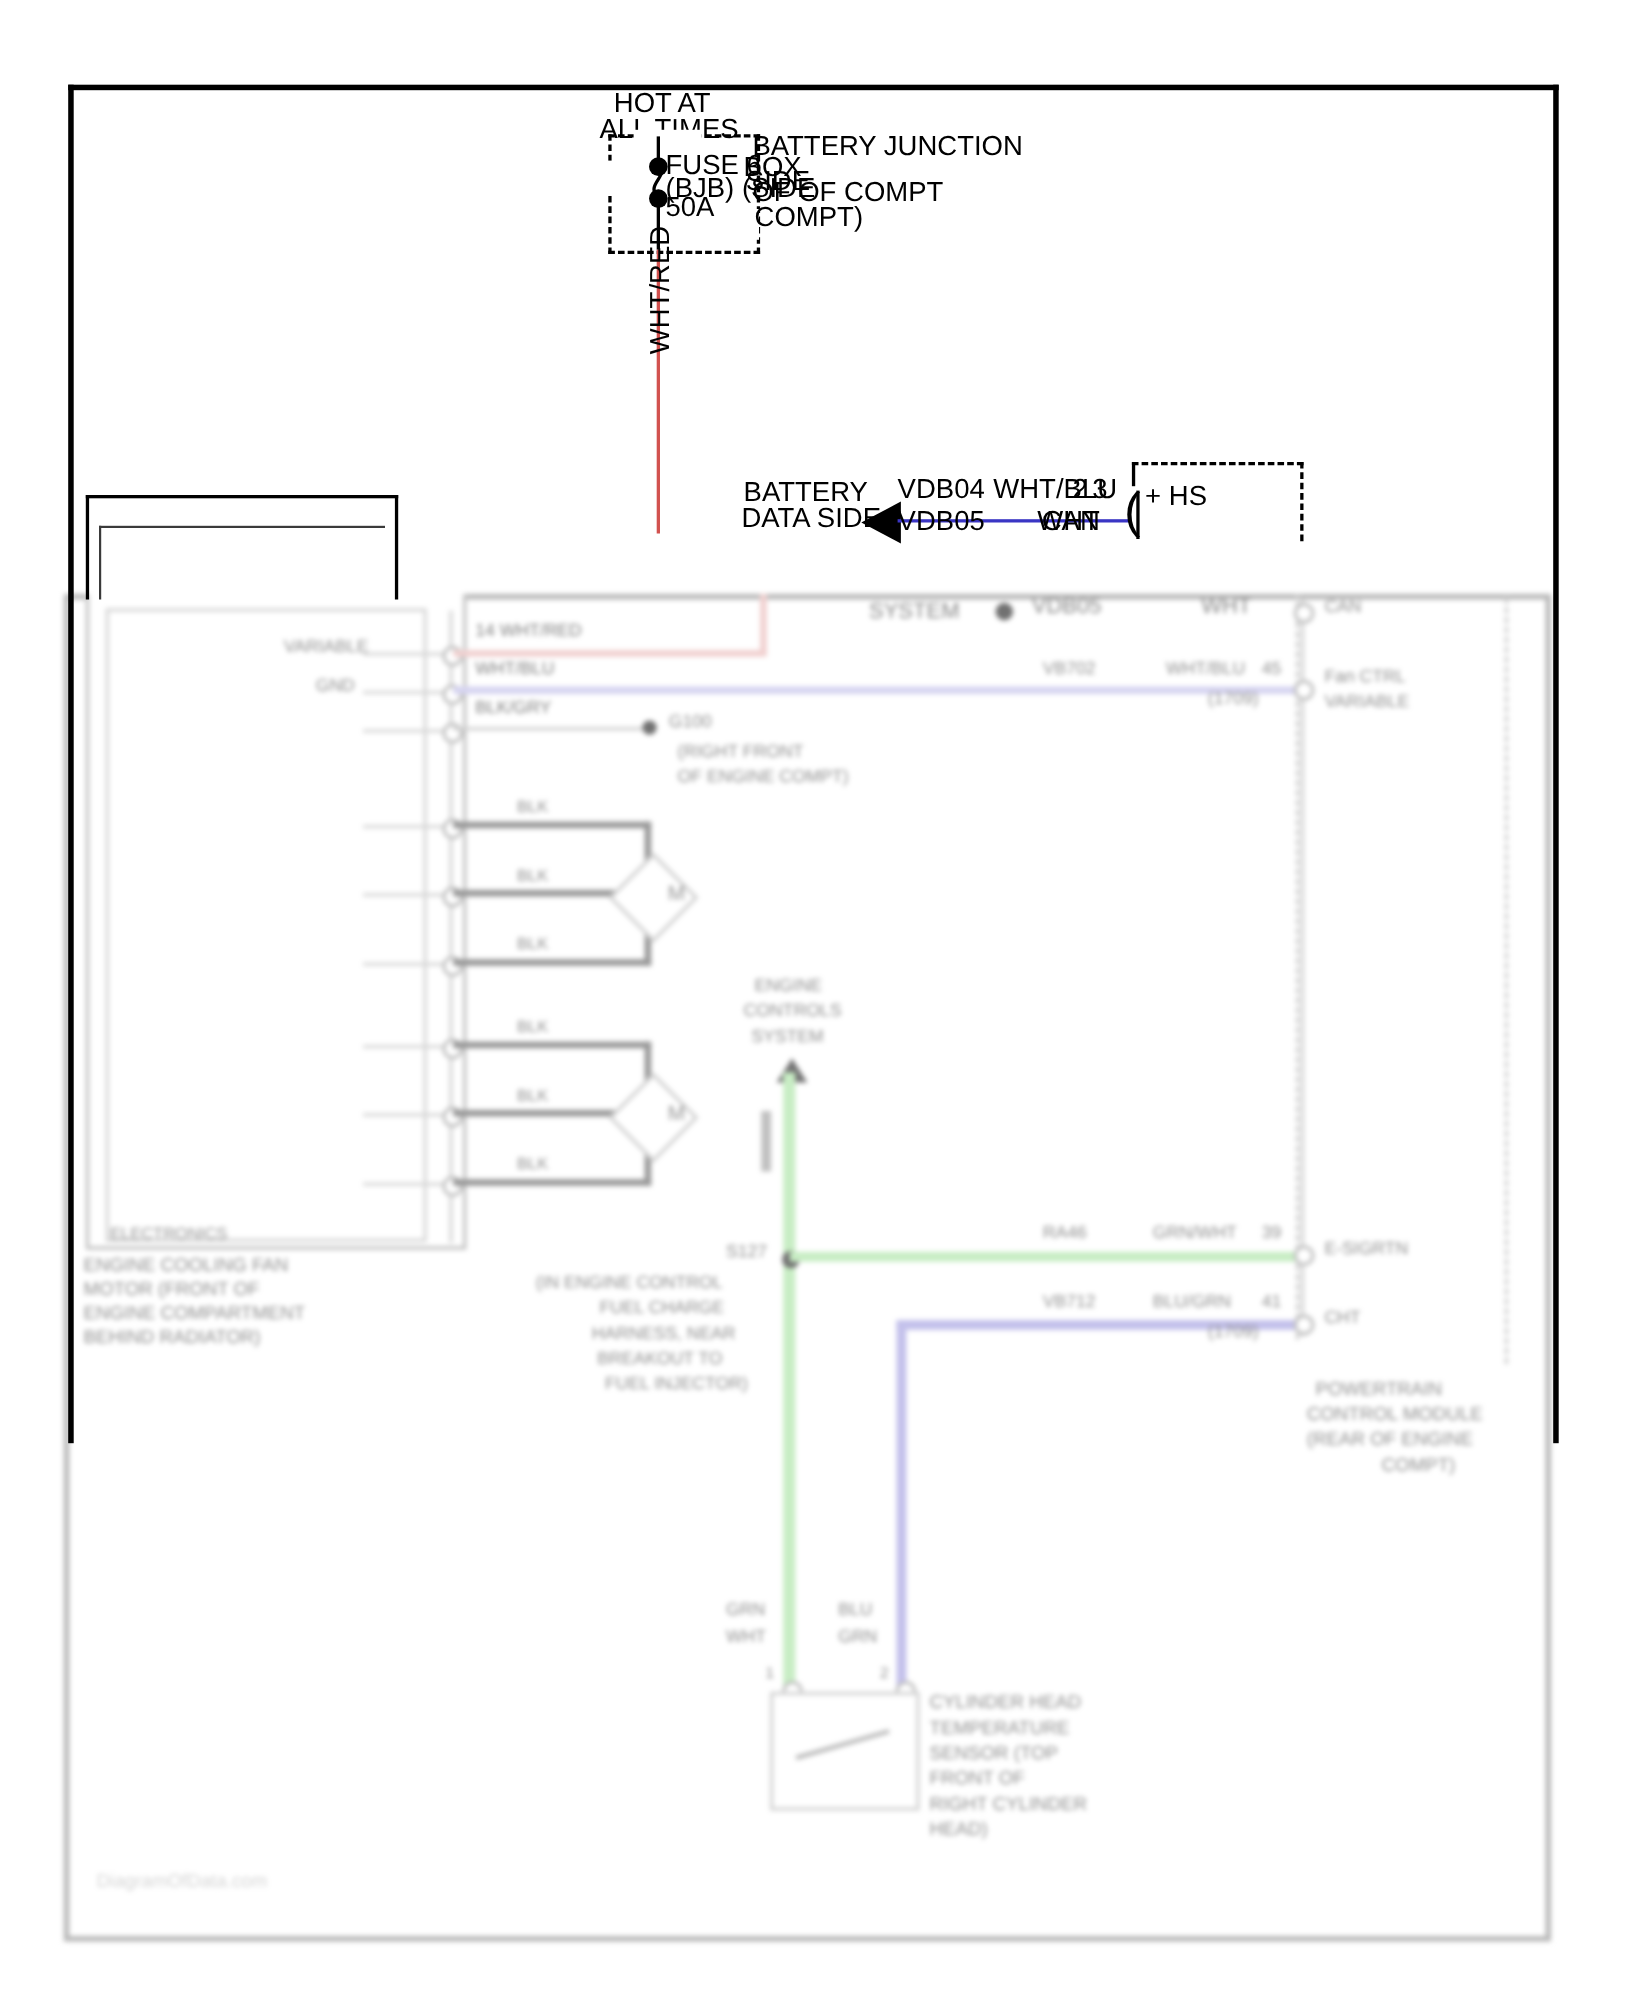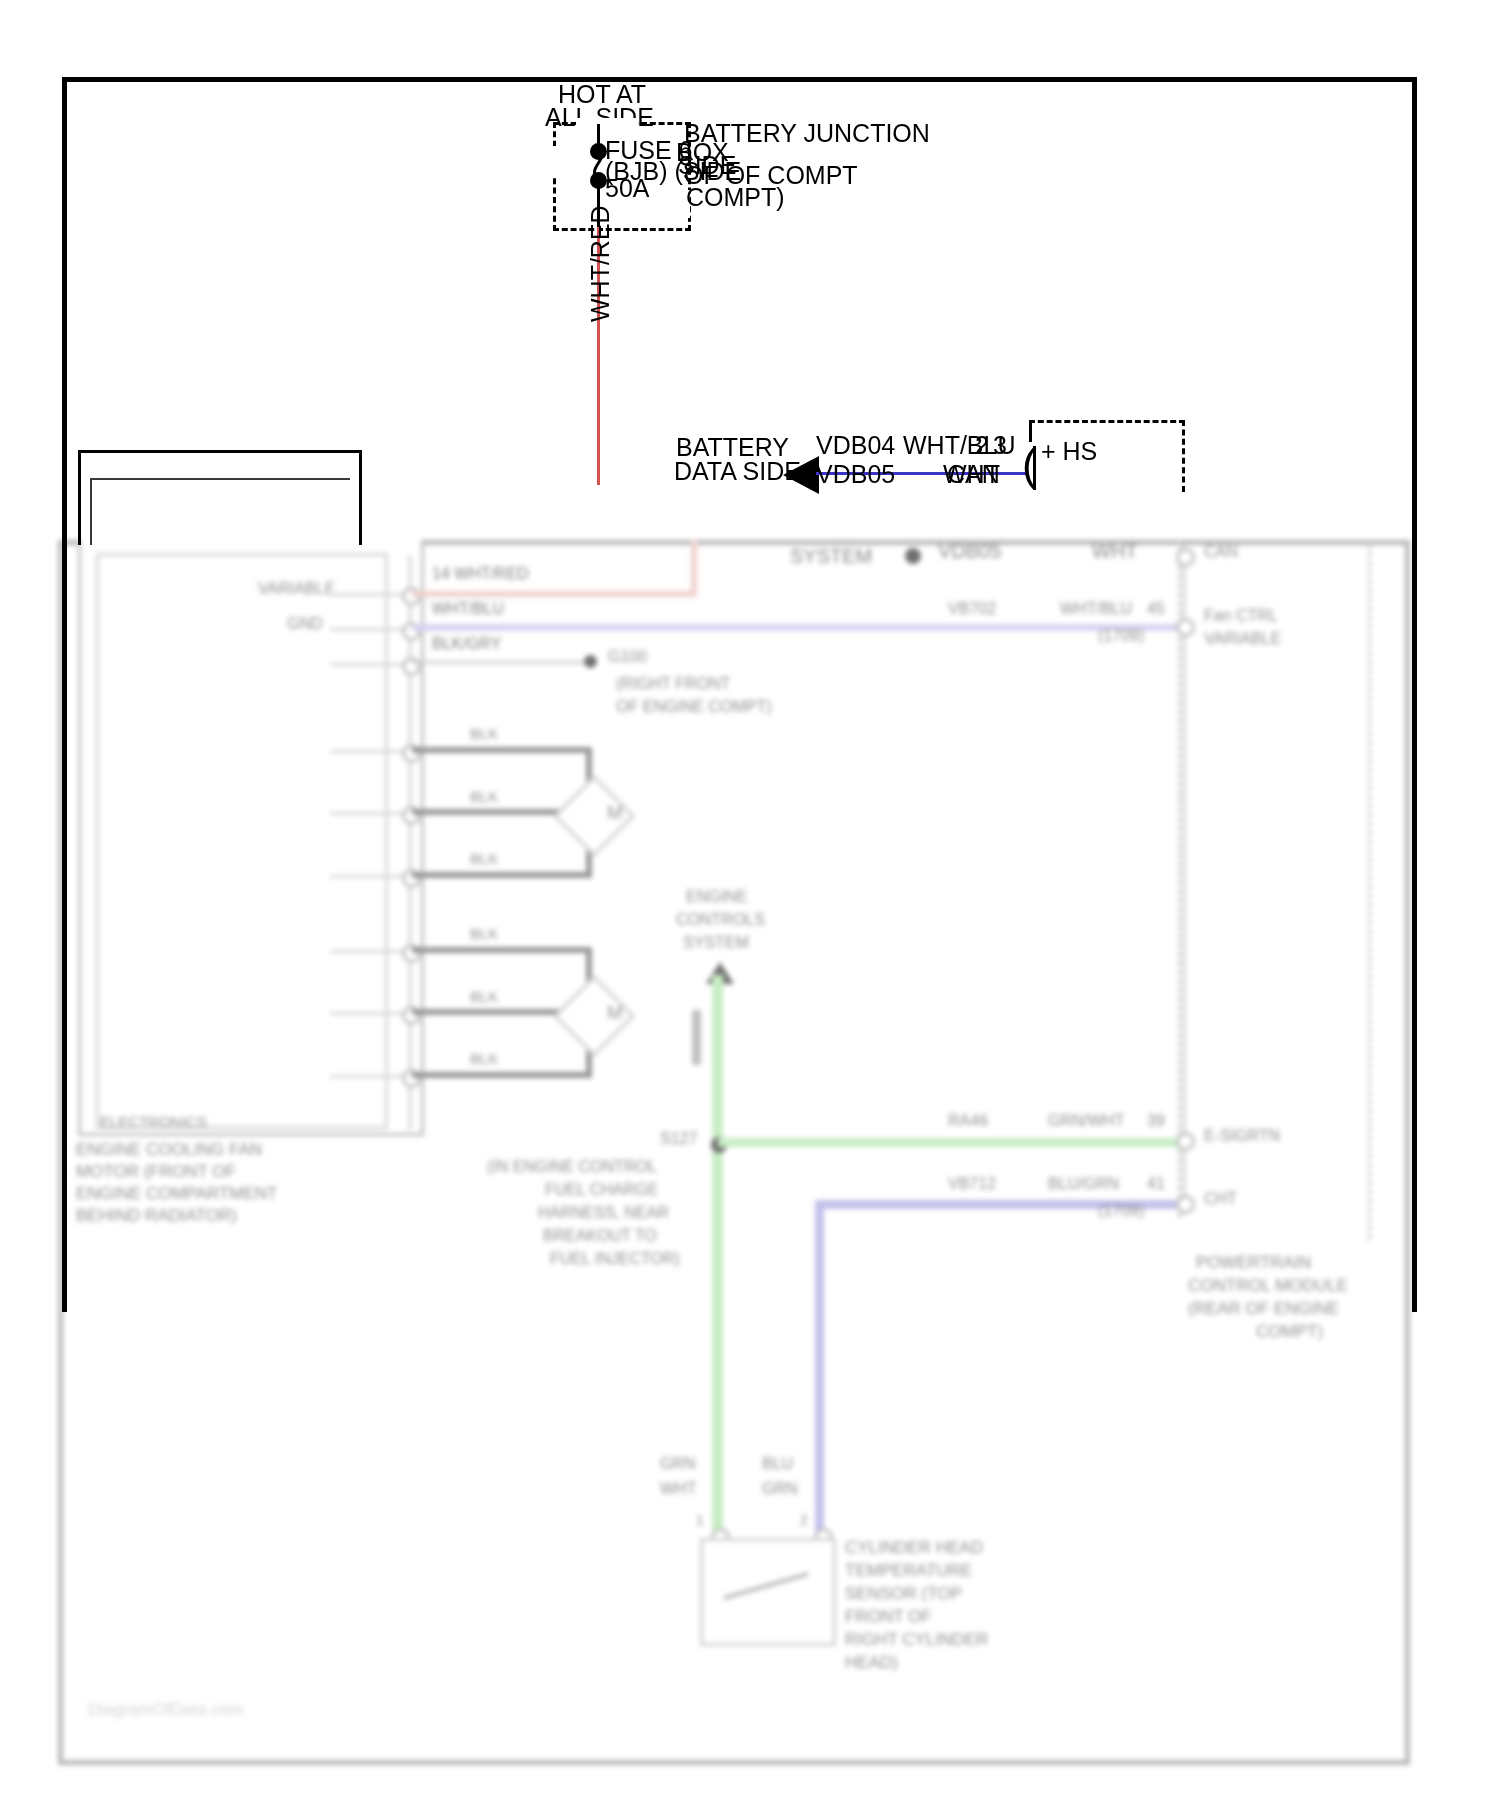--- a/index.html
+++ b/index.html
@@ -244,21 +244,21 @@
   <div class="watermark" style="left:88px;top:1700px;">DiagramOfData.com</div>
 
  </div>
 </div>
 
 <div id="sharp-layer">
 
   <div class="kframe"></div>
 
   <div class="stxt" style="left:558px;top:78px;">HOT AT</div>
-  <div class="stxt" style="left:545px;top:101px;">ALL SIDE</div>
+  <div class="stxt" style="left:545px;top:101px;">ALL TIMES</div>
 
   <div class="dash-box" style="left:553px;top:122px;width:132px;height:103px;
        border-top-color:#000;border-bottom-color:#000;border-left-color:#000;border-right-color:#000;"></div>
 
   <div style="position:absolute;left:576px;top:118px;width:62px;height:10px;background:#fff;"></div>
   <div style="position:absolute;left:549px;top:146px;width:10px;height:30px;background:#fff;"></div>
   <div style="position:absolute;left:680px;top:190px;width:10px;height:28px;background:#fff;"></div>
 
   <div class="bline" style="left:597px;top:124px;width:3px;height:26px;"></div>
   <div class="bigdot" style="left:590px;top:143px;"></div>

